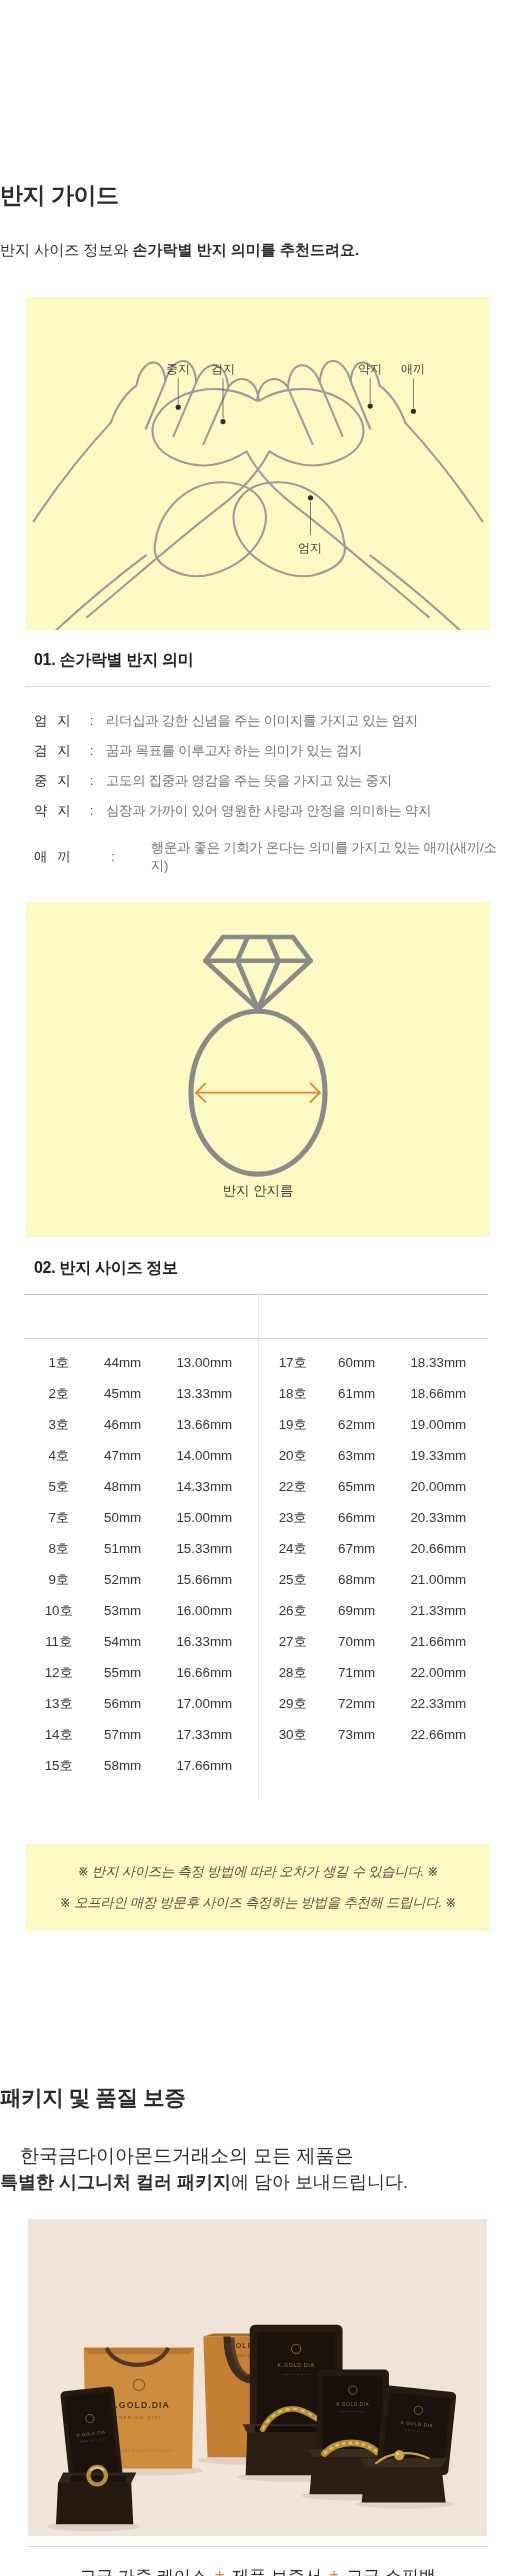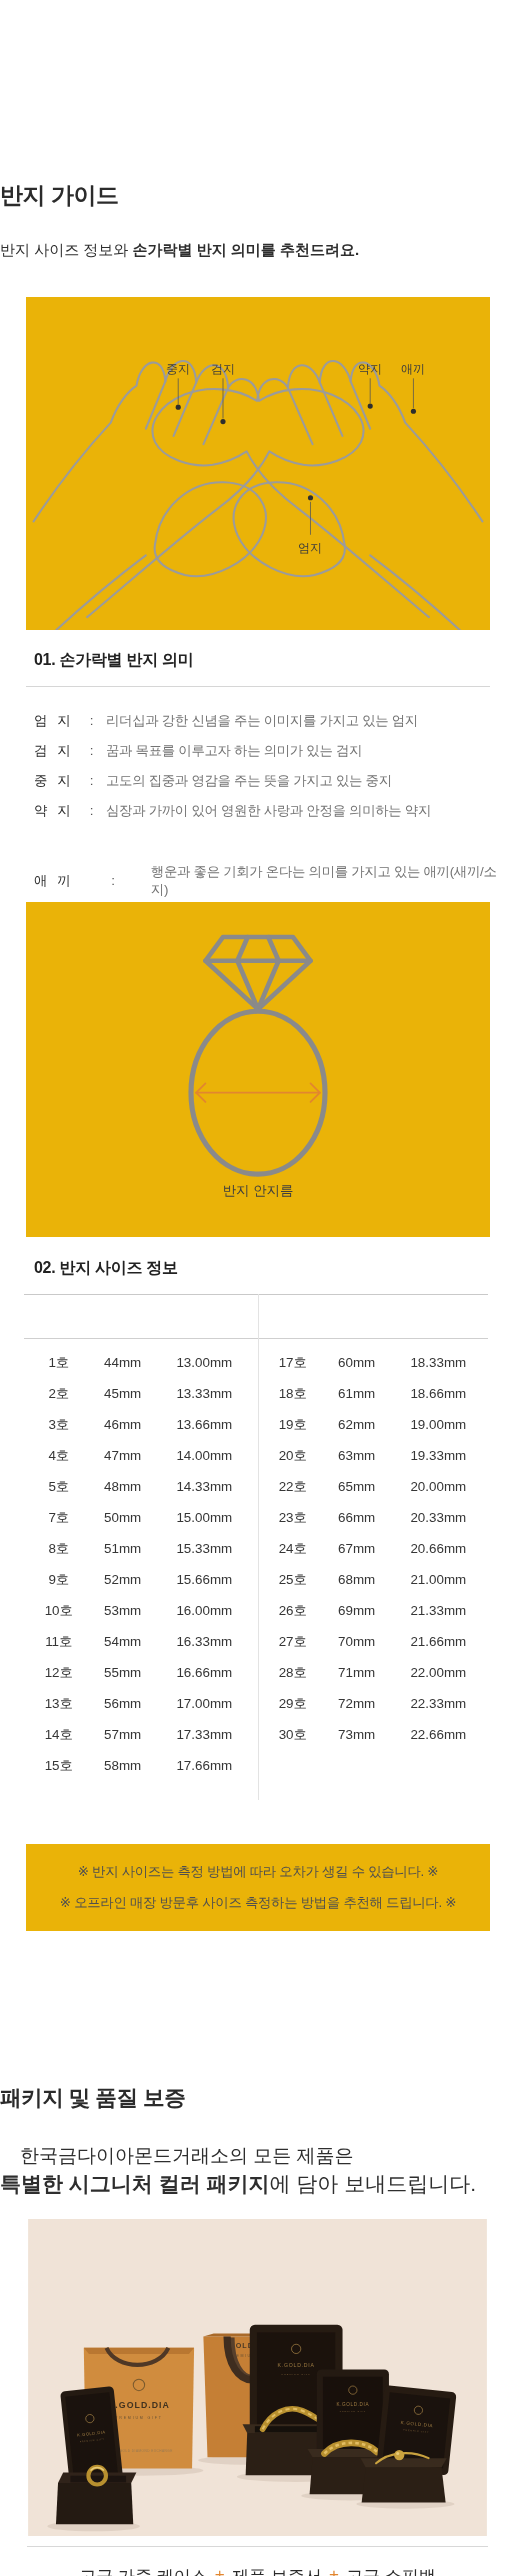--- a/index.html
+++ b/index.html
@@ -10,24 +10,24 @@
   }
   .abs{position:absolute;}
   .center-text{left:0;width:515px;text-align:left;}
 
   
   .main-title{top:180px;font-size:23px;font-weight:900;letter-spacing:-0.5px;}
   .main-sub{top:241px;font-size:15px;font-weight:400;color:#2e2e2e;}
   .main-sub b{font-weight:800;}
 
   
-  .graybox{background:#eab308;}
+  .graybox{background:#fef9c3;}
   .hands-box{left:26px;top:297px;width:464px;height:333px;}
   .ring-box{left:26px;top:902px;width:464px;height:335px;}
-  .notes-box{left:26px;top:1844px;width:464px;height:87px;display:flex;flex-direction:column;justify-content:center;align-items:center;gap:13.4px;}
+  .notes-box{left:26px;top:1844px;width:464px;height:87px;display:flex;flex-direction:column;justify-content:center;align-items:center;gap:13.4px;font-style:italic;}
   .notes-box .note-line{font-size:13.4px;color:#4f4f4f;letter-spacing:-0.3px;}
 
   .finger-label{position:absolute;transform:translate(-50%,-50%);font-size:12px;color:#3c3c3c;letter-spacing:0px;white-space:nowrap;}
   .ring-caption{position:absolute;left:0;top:280px;width:100%;text-align:center;font-size:13.4px;color:#3f3f3f;}
 
   
   .sec-heading{left:34px;font-size:16px;font-weight:800;letter-spacing:-0.3px;color:#222;}
   .h01{top:650px;}
   .h02{top:1258px;}
   .divider{height:0.5px;background:#d6d6d6;}
@@ -50,21 +50,21 @@
   .t-head{display:grid;grid-template-columns:1fr 1.5fr 1.7fr;height:100%;align-items:center;padding:0 9.3px;box-sizing:border-box;}
   .t-body{position:absolute;top:1347px;width:233px;}
   .t-body-left{left:24px;}
   .t-body-right{left:258px;}
   .t-row{display:grid;grid-template-columns:1fr 1.5fr 1.7fr;height:31px;align-items:center;padding:0 9.3px;box-sizing:border-box;}
   .t-cell{text-align:center;font-size:13.4px;color:#363636;}
 
   
   .pkg-title{top:2083px;font-size:21.6px;font-weight:900;letter-spacing:-0.5px;}
   .pkg-line1{top:2143px;font-size:19px;color:#2e2e2e;padding-left:20px;}
-  .pkg-line2{top:2170px;font-size:21px;color:#2e2e2e;}
+  .pkg-line2{top:2170px;font-size:18px;color:#2e2e2e;}
   .pkg-line2 b{font-weight:800;}
   .photo-wrap{left:28px;top:2219px;width:459px;height:317px;}
 
   .bottom-div1{left:27px;top:2546px;width:461px;}
   .bottom-div1,.bottom-div2{background:#d8d8d8;}
   .pkg-caption{top:2565px;font-size:17px;font-weight:500;color:#2b2b2b;display:flex;justify-content:center;gap:7.2px;left:0;width:515px;}
   .plus{color:#e2862f;font-weight:400;}
 </style>
 </head>
 <body>
@@ -128,21 +128,21 @@
 <div class="meaning-item" style="top:772px;">
   <span class="meaning-label">중 지</span>
   <span class="meaning-colon">:</span>
   <span class="meaning-desc">고도의 집중과 영감을 주는 뜻을 가지고 있는 중지</span>
 </div>
 <div class="meaning-item" style="top:802px;">
   <span class="meaning-label">약 지</span>
   <span class="meaning-colon">:</span>
   <span class="meaning-desc">심장과 가까이 있어 영원한 사랑과 안정을 의미하는 약지</span>
 </div>
-<div class="meaning-item" style="top:872px;gap:24px;">
+<div class="meaning-item" style="top:848px;gap:24px;">
   <span class="meaning-label">애 끼</span>
   <span class="meaning-colon">:</span>
   <span class="meaning-desc">행운과 좋은 기회가 온다는 의미를 가지고 있는 애끼(새끼/소지)</span>
 </div>
 
 <div class="abs graybox ring-box">
   <svg width="464" height="335" viewBox="0 0 900 650">
     <g stroke="#8a8a8a" stroke-width="9" fill="none" stroke-linejoin="round" stroke-linecap="round">
       <path d="M382,68 L518,68 L552,114 L450,208 L348,114 Z"></path>
       <path d="M348,114 L552,114"></path>

